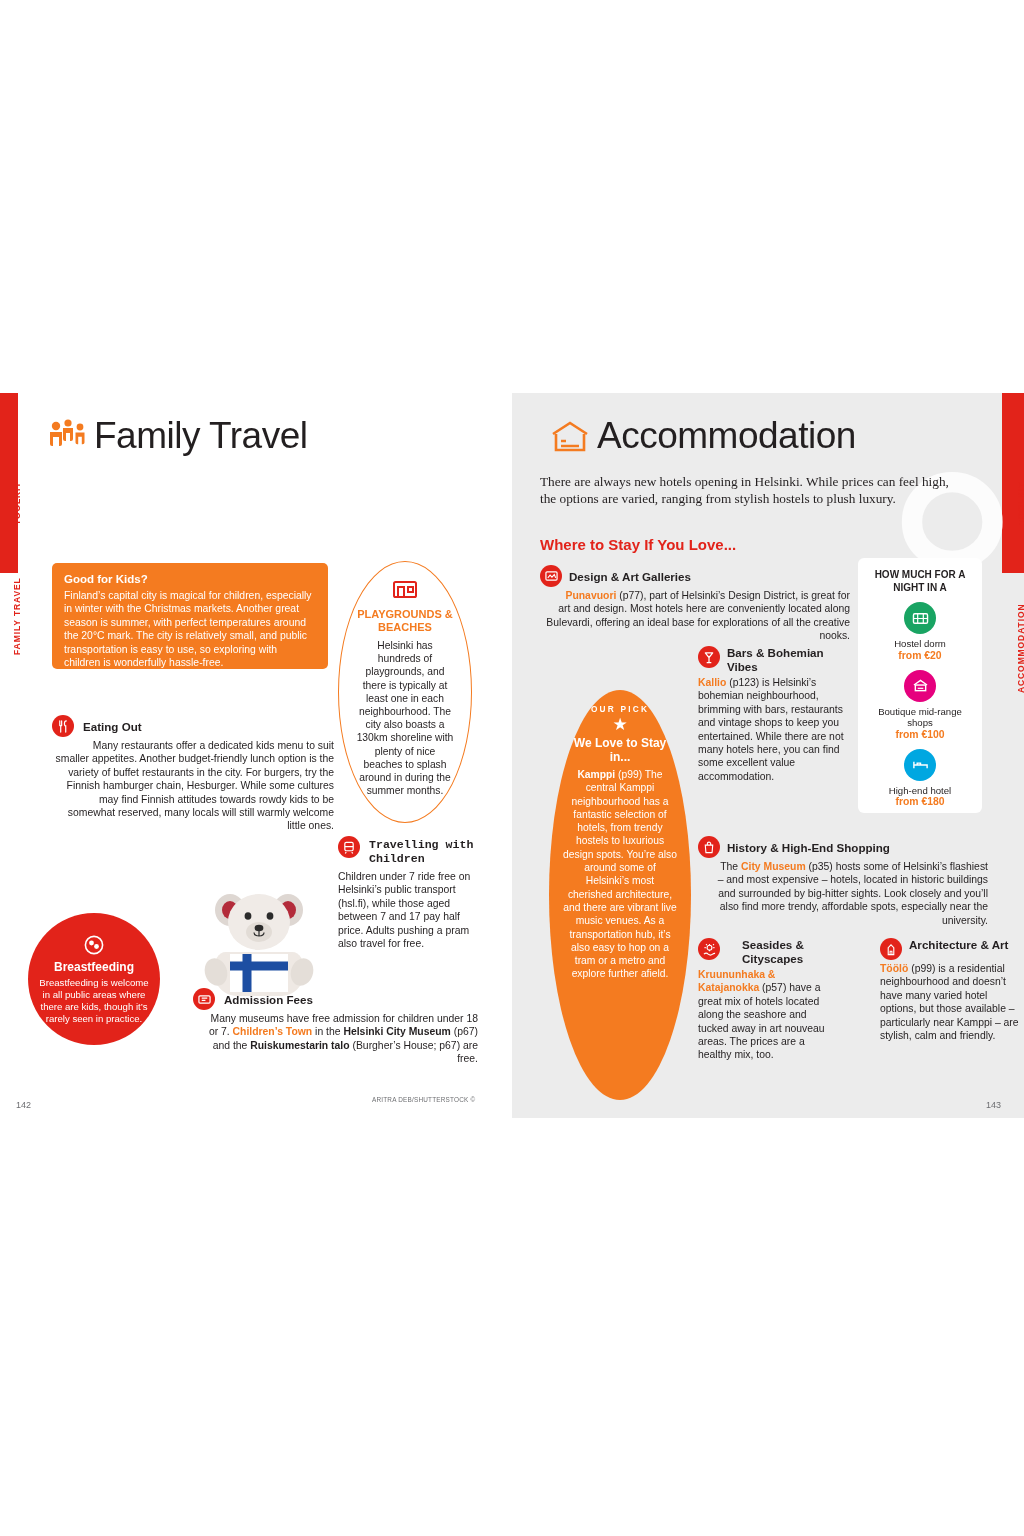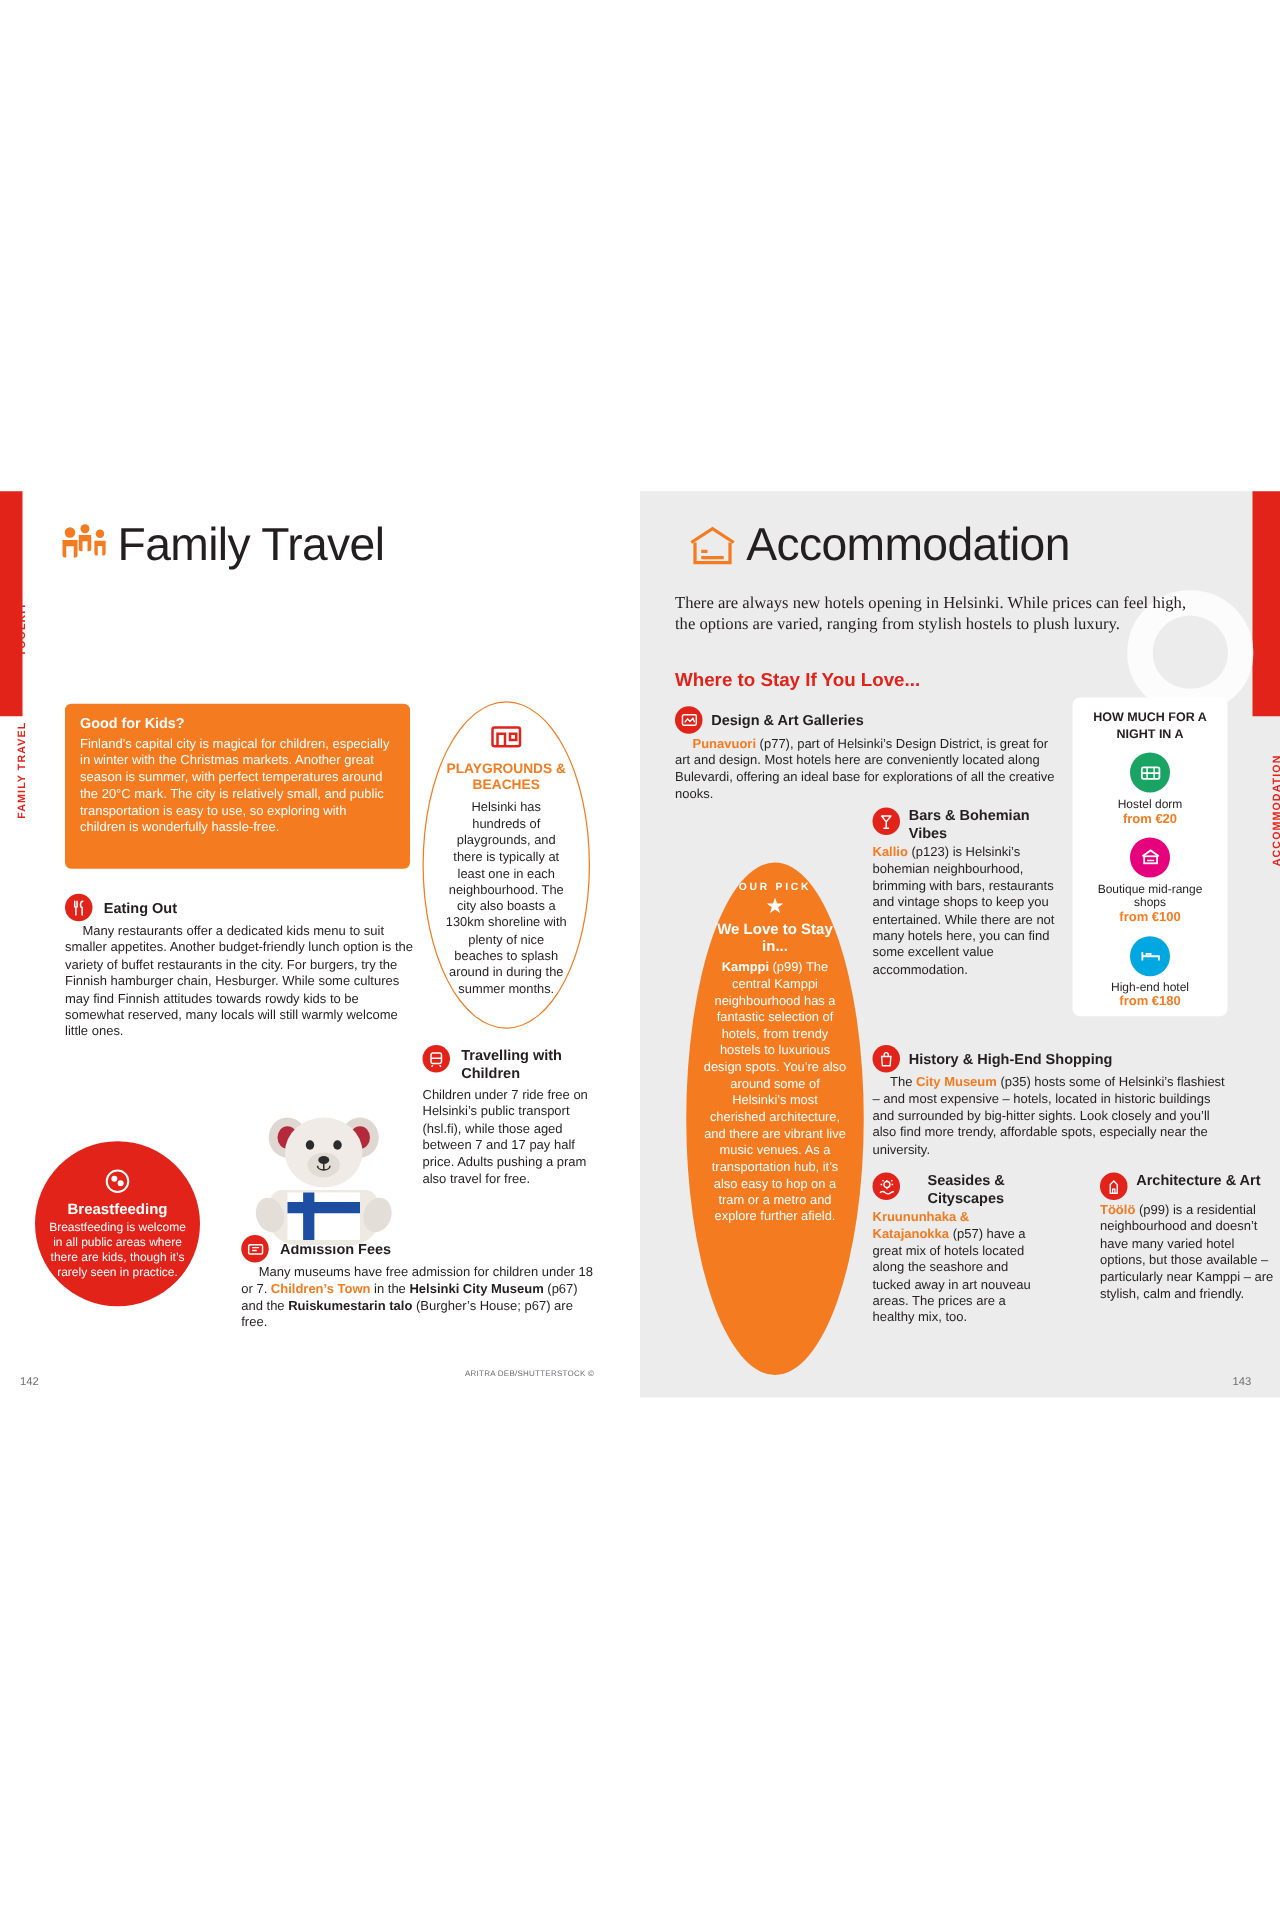--- a/index.html
+++ b/index.html
@@ -35,21 +35,21 @@
   .oval{position:absolute;border:1.6px solid #f47b20;border-radius:50%/50%;
         text-align:center;box-sizing:border-box;}
   .oval .ohead{color:#f47b20;font-weight:700;font-size:11px;line-height:13px;margin:4px 0 5px;}
   .oval p{margin:0;font-size:10.3px;line-height:13.2px;color:#231f20;}
 
   .icon-circle{border-radius:50%;display:flex;align-items:center;justify-content:center;color:#fff;}
 
   .entry{position:absolute;}
   .entry h4{margin:2px;font-size:11.6px;font-weight:700;color:#231f20;}
   .entry p{margin:0;font-size:10.4px;line-height:13.4px;color:#231f20;}
-  .ind{ text-indent:14px;}
+  .ind{ text-indent:14px;text-align:right;}
 
   .red-circle{position:absolute;border-radius:50%;background:#e2231a;color:#fff;
      display:flex;flex-direction:column;align-items:center;justify-content:center;text-align:center;padding:8px;box-sizing:border-box;}
   .red-circle h4{margin:0 0 3px 0;font-size:12px;font-weight:700;}
   .red-circle p{margin:0;font-size:9.6px;line-height:12px;}
 
   .credit{position:absolute;font-size:6.4px;color:#6d6e71;letter-spacing:.2px;}
 
   
   .r-entry{position:absolute;}
@@ -92,21 +92,21 @@
           <path d="M3 14h12v12a2 2 0 0 1-2 2h-1v-9h-6v9H5a2 2 0 0 1-2-2z"></path>
         <circle cx="21" cy="5" r="3.6"></circle>
           <path d="M16 10h10v11a2 2 0 0 1-2 2h-1v-8h-4v8h-1a2 2 0 0 1-2-2z"></path>
         <circle cx="33" cy="9" r="3.4"></circle>
           <path d="M28.5 14.5h9v10a1.8 1.8 0 0 1-1.8 1.8h-.9v-7.5h-3.6v7.5h-.9a1.8 1.8 0 0 1-1.8-1.8z"></path>
       </g>
     </svg>
     <h1 class="title" style="position:absolute;left:94px;top:22px;">Family Travel</h1>
 
 
-    <div class="orange-box" style="left:52px;top:170px;width:276px;height:132px;">
+    <div class="orange-box" style="left:52px;top:170px;width:276px;height:106px;">
       <h3>Good for Kids?</h3>
       <p>Finland’s capital city is magical for children, especially in winter with the Christmas markets. Another great season is summer, with perfect temperatures around the 20°C mark. The city is relatively small, and public transportation is easy to use, so exploring with children is wonderfully hassle-free.</p>
     </div>
 
     <div class="oval" style="left:338px;top:168px;width:134px;height:262px;padding:14px 16px;">
       <svg width="26" height="22" viewBox="0 0 26 22" style="margin-top:2px">
         <rect x="2" y="4" width="22" height="15" rx="1.6" fill="none" stroke="#e2231a" stroke-width="2"></rect>
         <path d="M6 19V9h6v10M16 9h5v5h-5z" fill="none" stroke="#e2231a" stroke-width="2"></path>
       </svg>
       <div class="ohead">PLAYGROUNDS &amp; BEACHES</div>
@@ -126,21 +126,21 @@
     </div>
 
     <div class="entry" style="left:338px;top:443px;width:140px;">
       <div style="display:flex;align-items:flex-start;gap:7px;">
         <span class="icon-circle" style="width:22px;height:22px;min-width:22px;background:#e2231a;">
           <svg width="12" height="13" viewBox="0 0 12 14">
               <rect x="1.5" y="1.5" width="9" height="9" rx="1.5" fill="none" stroke="#fff" stroke-width="1.3"></rect>
               <path d="M1.5 6h9M3 12l-1 1.5M9 12l1 1.5" stroke="#fff" stroke-width="1.3"></path>
             </svg>
         </span>
-        <h4 style="line-height:14px;">Travelling with Children</h4>
+        <h4 style="line-height:14px;font-family:Liberation Mono, monospace;">Travelling with Children</h4>
       </div>
       <p style="margin-top:2px;">Children under 7 ride free on Helsinki’s public transport (hsl.fi), while those aged between 7 and 17 pay half price. Adults pushing a pram also travel for free.</p>
     </div>
 
     <div class="entry" style="left:193px;top:595px;width:285px;">
       <div style="display:flex;align-items:center;gap:7px;">
         <span class="icon-circle" style="width:22px;height:22px;background:#e2231a;">
           <svg width="13" height="11" viewBox="0 0 14 11">
               <rect x="1" y="1.5" width="12" height="8" rx="1.2" fill="none" stroke="#fff" stroke-width="1.3"></rect>
               <path d="M4 4h6M4 6.5h4" stroke="#fff" stroke-width="1.2"></path>

